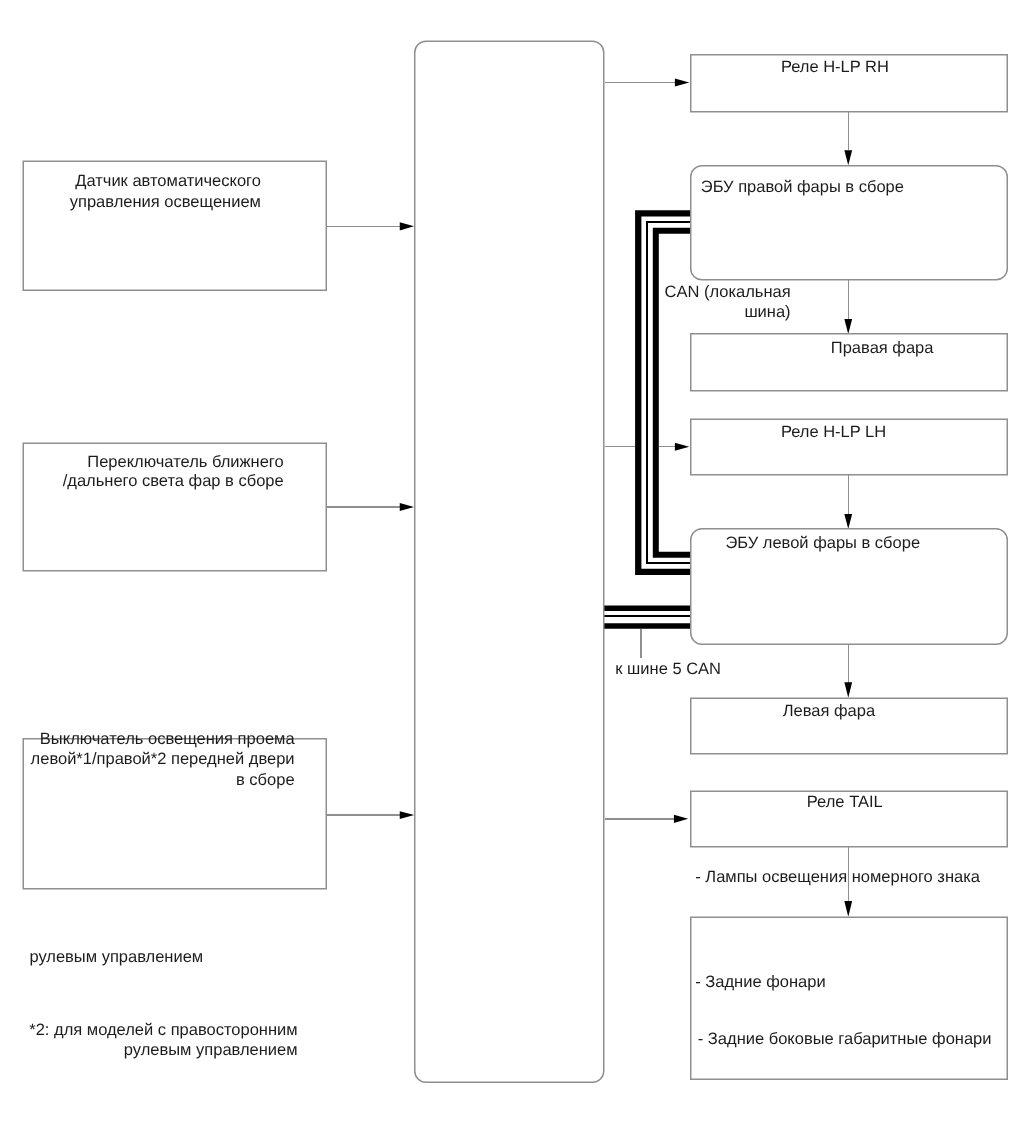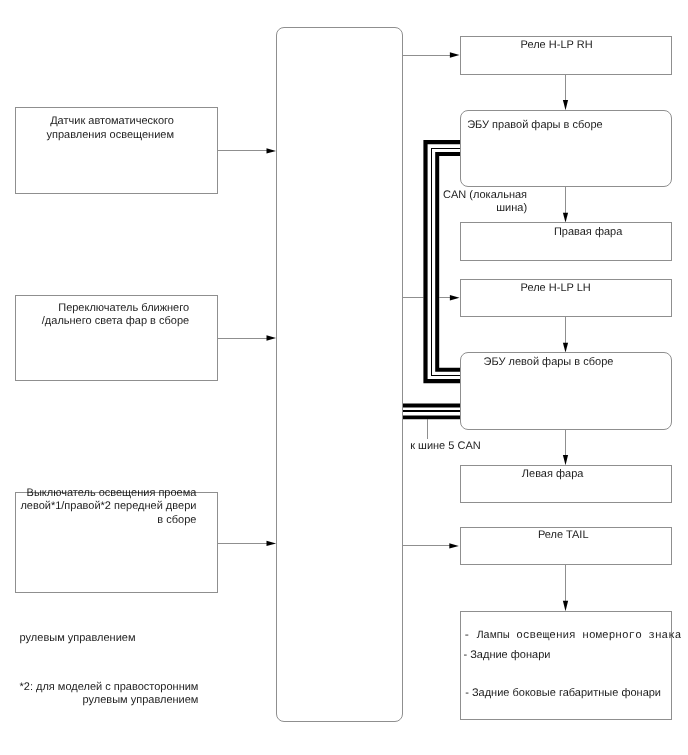--- a/index.html
+++ b/index.html
@@ -90,21 +90,21 @@
   <div class="box" style="left:459.5px;top:352.2px;width:212.5px;height:77.5px;border-radius:8px;"></div>
   <div class="txt" style="left:483.6px;top:355.8px;">ЭБУ левой фары в сборе</div>
 
   <div class="box" style="left:459.5px;top:464.8px;width:212.4px;height:38.5px;"></div>
   <div class="txt" style="left:521.8px;top:467.8px;text-align:right;">Левая фара</div>
 
   <div class="box" style="left:459.5px;top:526.7px;width:212.4px;height:38.5px;"></div>
   <div class="txt" style="left:537.9px;top:529.2px;">Реле TAIL</div>
 
   <div class="box" style="left:459.5px;top:610.7px;width:212.4px;height:109px;"></div>
-  <div class="txt" style="left:463.5px;top:630px;font-family:Liberation Mono, monospace;">- Лампы освещения номерного знака</div>
+  <div class="txt" style="left:463.5px;top:579px;">- Лампы освещения номерного знака</div>
   <div class="txt" style="left:463.5px;top:649.4px;">- Задние фонари</div>
   <div class="txt" style="left:465.2px;top:686.9px;">- Задние боковые габаритные фонари</div>
 
   <div class="txt" style="left:443px;top:188.6px;"><div>CAN (локальная</div><div>шина)</div></div>
   <div class="txt" style="left:410.2px;top:439.6px;">к шине 5 CAN</div>
 
   <div class="txt" style="left:19.6px;top:632.2px;"><div>рулевым управлением</div></div>
   <div class="txt" style="left:19.5px;top:681px;"><div>*2: для моделей с правосторонним</div><div>рулевым управлением</div></div>
 
 </div>

